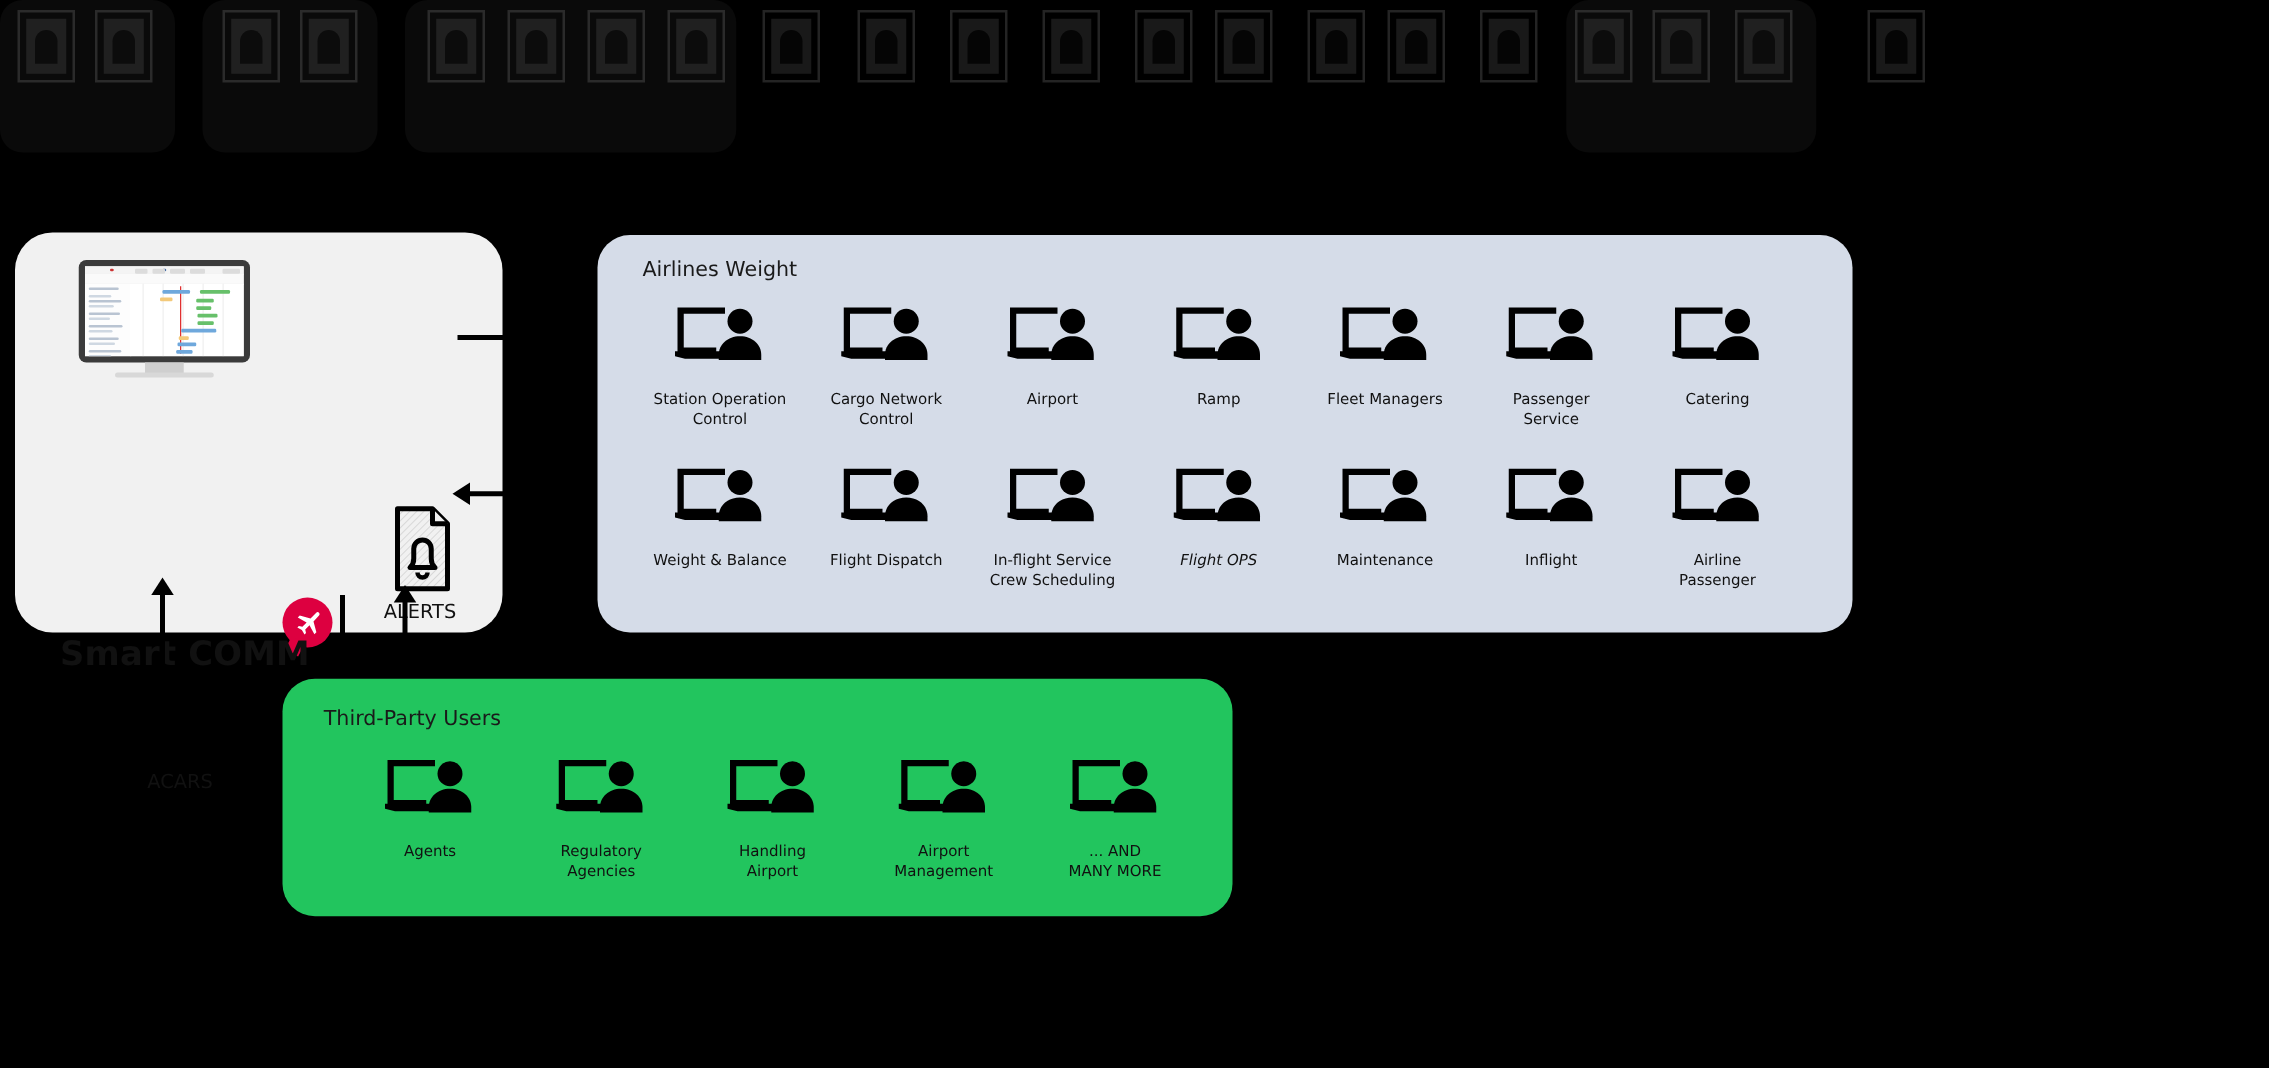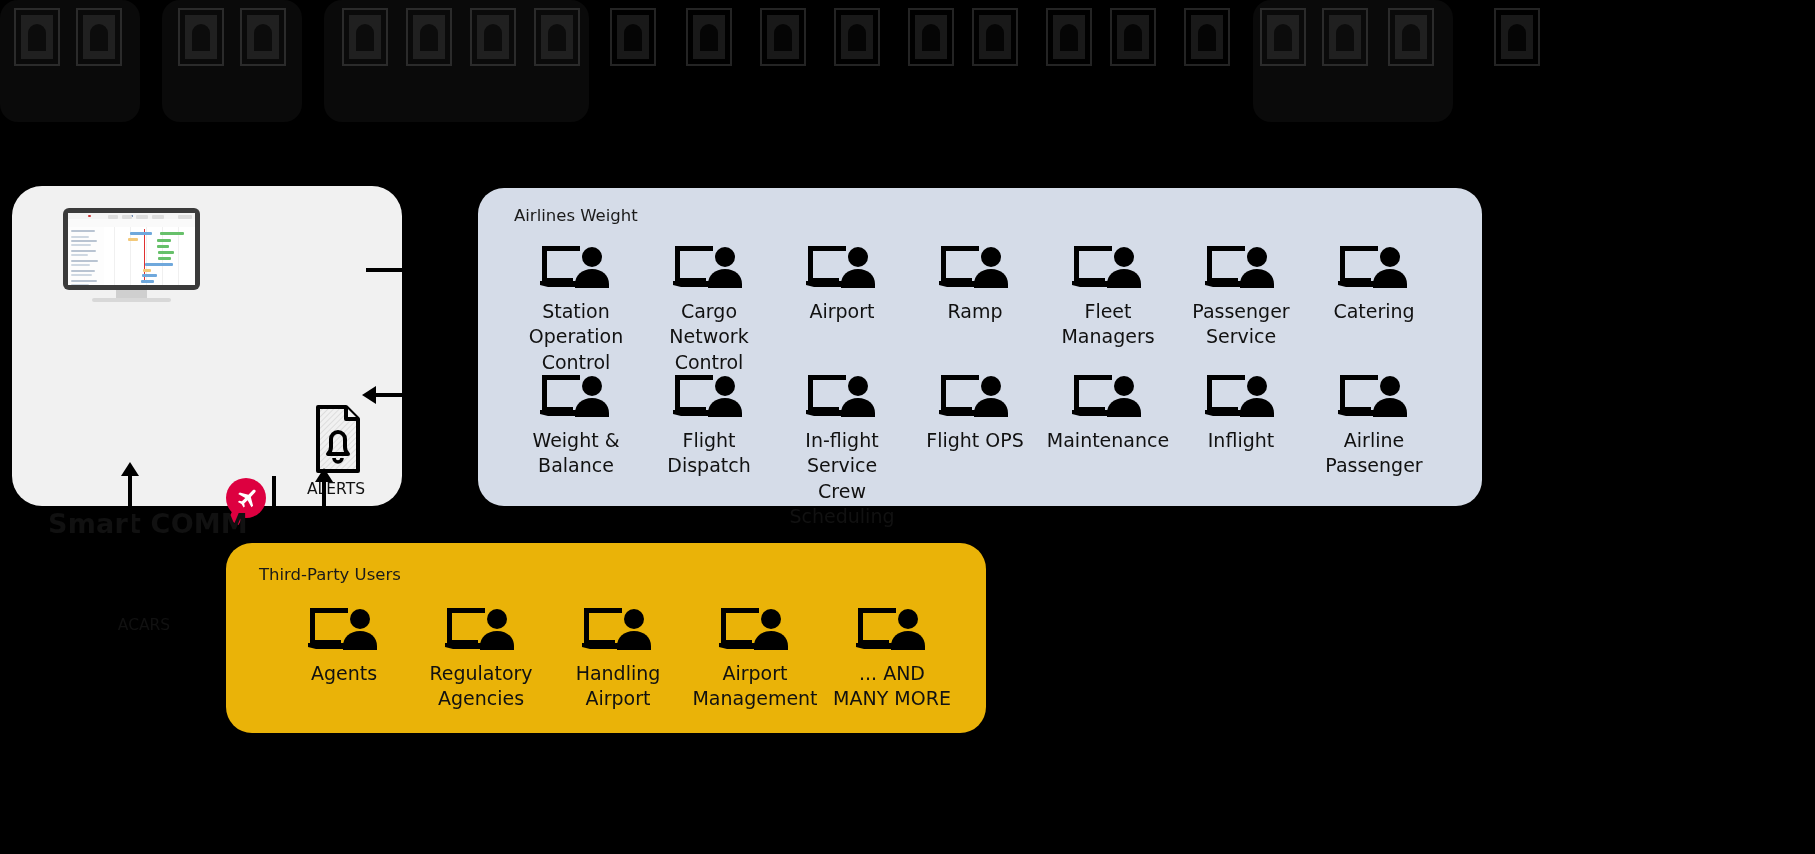--- a/index.html
+++ b/index.html
@@ -75,32 +75,32 @@
   #alerts{left:268px;top:218px;width:112px;}
   #p2p{left:266px;top:364px;width:116px;}
 
   
   .panel-airlines{
     position:absolute;left:478px;top:188px;width:1004px;height:318px;
     background:#d5dce8;border-radius:26px;
   }
   .panel-third{
     position:absolute;left:226px;top:543px;width:760px;height:190px;
-    background:#eab308;border-radius:26px;
+    background:#22c55e;border-radius:26px;
   }
   .panel-title{
     position:absolute;font-size:16.5px;color:#1a1a1a;white-space:nowrap;
   }
   .panel-airlines .panel-title{left:36px;top:18px;}
   .panel-third .panel-title{left:33px;top:22px;}
 
   .user-cell{position:absolute;width:140px;text-align:center;}
   .user-cell .uicon{display:block;width:76px;height:48px;margin:0 auto;}
   .user-cell .ulabel{
-    display:block;margin-top:7px;font-size:19px;line-height:1.33;color:#111;white-space:pre-line;
+    display:block;margin-top:20px;font-size:12px;line-height:1.33;color:#111;white-space:pre-line;
   }
 
   
   .conn{position:absolute;background:#000;}
   .arrowhead{position:absolute;width:0;height:0;}
   .ah-right{border-top:9px solid transparent;border-bottom:9px solid transparent;border-left:14px solid #000;}
   .ah-left{border-top:9px solid transparent;border-bottom:9px solid transparent;border-right:14px solid #000;}
   .ah-up{border-left:9px solid transparent;border-right:9px solid transparent;border-bottom:14px solid #000;}
   .ah-down{border-left:9px solid transparent;border-right:9px solid transparent;border-top:14px solid #000;}
 </style>
@@ -468,21 +468,21 @@
         <div class="user-cell" style="left:294px;top:185px;">
           <svg class="uicon" viewBox="0 0 76 48">
             <path fill="#000" d="M4 2h38v5H9v27h26v5H6a2 2 0 0 1-2-2V2z"></path>
             <path fill="#000" d="M2 37h40v4a2 2 0 0 1-2 2H10l-8-2z"></path>
             <circle fill="#000" cx="54" cy="13" r="10"></circle>
             <path fill="#000" d="M54 25c-10 0-17 6.5-17 15v4h34v-4c0-8.5-7-15-17-15z"></path>
           </svg>
           <span class="ulabel">In-flight Service
 Crew Scheduling</span>
         </div>
-        <div class="user-cell" style="left:427px;top:185px;">
+        <div class="user-cell" style="left:427px;top:185px;font-style:italic;">
           <svg class="uicon" viewBox="0 0 76 48">
             <path fill="#000" d="M4 2h38v5H9v27h26v5H6a2 2 0 0 1-2-2V2z"></path>
             <path fill="#000" d="M2 37h40v4a2 2 0 0 1-2 2H10l-8-2z"></path>
             <circle fill="#000" cx="54" cy="13" r="10"></circle>
             <path fill="#000" d="M54 25c-10 0-17 6.5-17 15v4h34v-4c0-8.5-7-15-17-15z"></path>
           </svg>
           <span class="ulabel">Flight OPS</span>
         </div>
         <div class="user-cell" style="left:560px;top:185px;">
           <svg class="uicon" viewBox="0 0 76 48">

